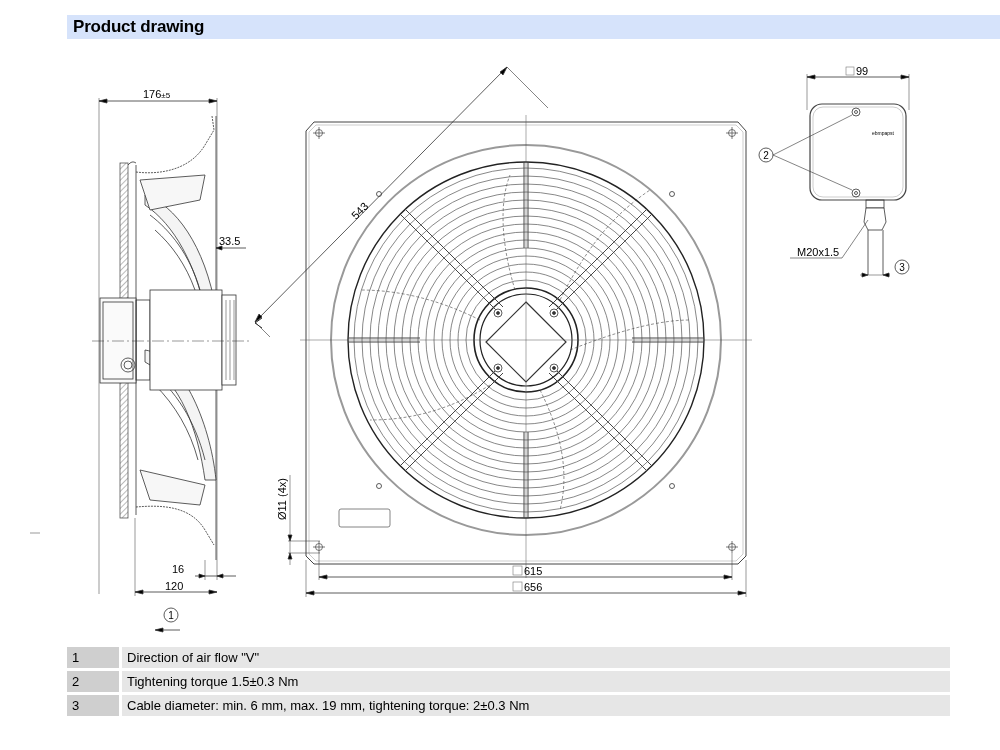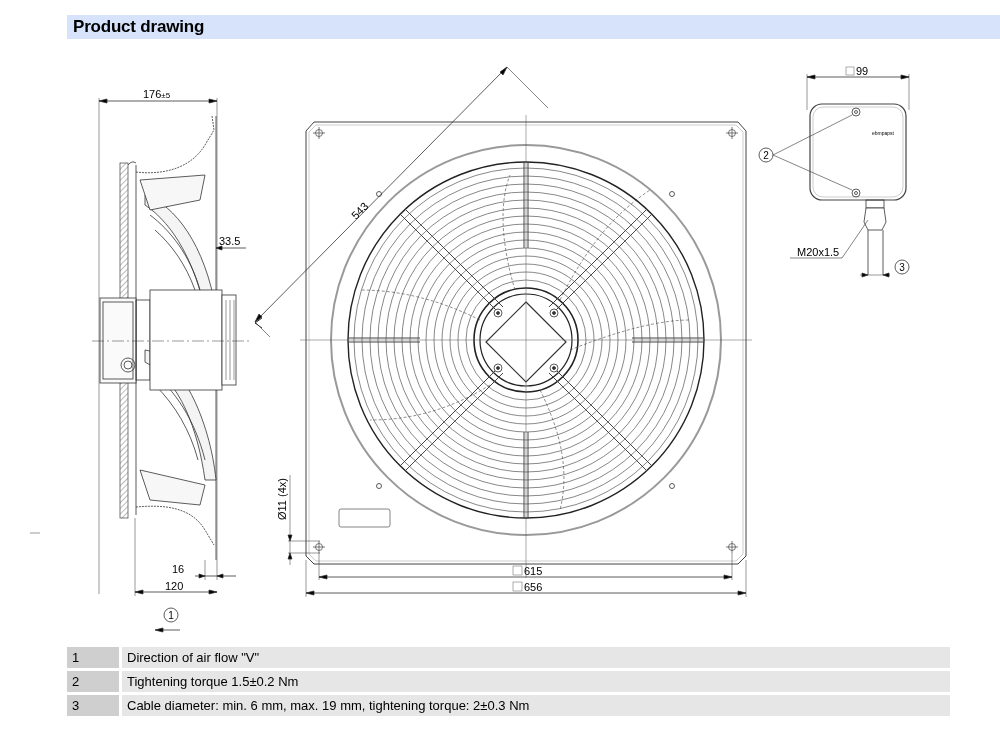--- a/index.html
+++ b/index.html
@@ -261,19 +261,19 @@
   </g>
 </svg>
 
 <div class="notes">
   <div class="note-row">
     <div class="note-num">1</div>
     <div class="note-text">Direction of air flow "V"</div>
   </div>
   <div class="note-row">
     <div class="note-num">2</div>
-    <div class="note-text">Tightening torque 1.5±0.2 Nm</div>
+    <div class="note-text">Tightening torque 1.5±0.3 Nm</div>
   </div>
   <div class="note-row">
     <div class="note-num">3</div>
     <div class="note-text">Cable diameter: min. 6 mm, max. 19 mm, tightening torque: 2±0.3 Nm</div>
   </div>
 </div>
 
 </body></html>

